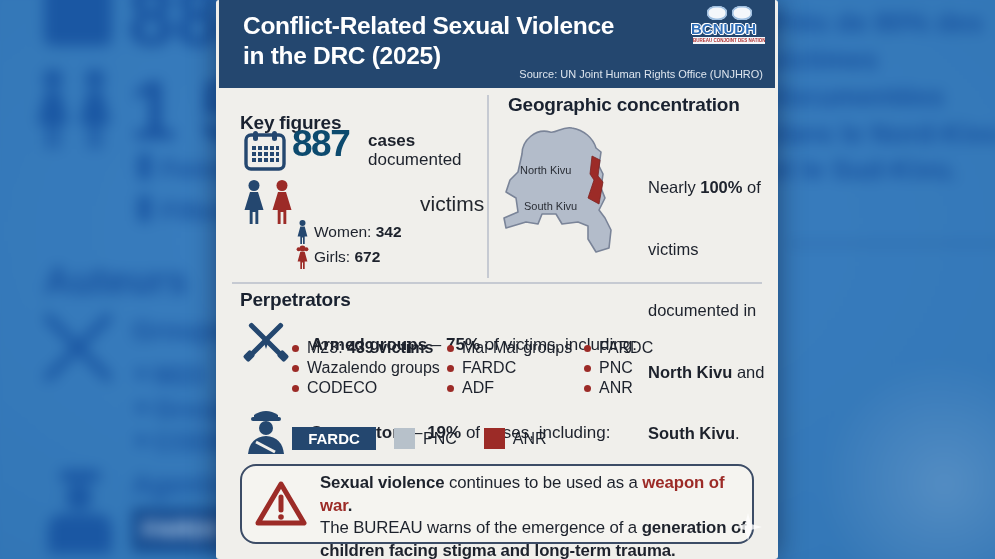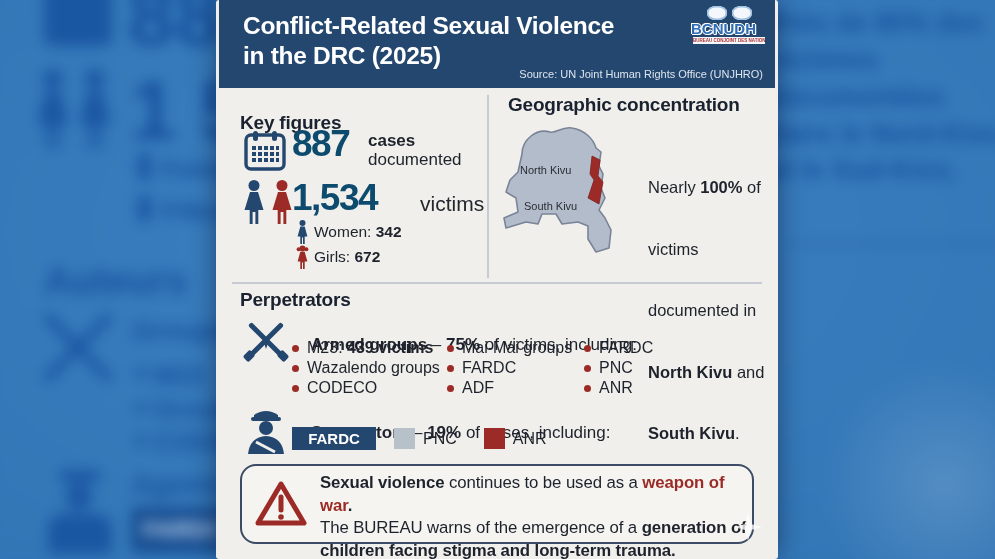--- a/index.html
+++ b/index.html
@@ -160,21 +160,20 @@
   <svg class="icon-abs" style="left:26px;top:180px;" width="54" height="46" viewBox="0 0 54 46">
     <g fill="#24476f">
       <circle cx="12" cy="5.5" r="5.5"></circle>
       <path d="M8 12 L16 12 L21.5 30 L16.3 30 L16.3 44 L13.4 44 L13.4 32 L10.6 32 L10.6 44 L7.7 44 L7.7 30 L2.5 30 Z"></path>
     </g>
     <g fill="#9c2b27">
       <circle cx="40" cy="5.5" r="5.5"></circle>
       <path d="M36 12 L44 12 L49.5 30 L44.3 30 L44.3 44 L41.4 44 L41.4 32 L38.6 32 L38.6 44 L35.7 44 L35.7 30 L30.5 30 Z"></path>
     </g>
   </svg>
-  <div class="bignum" style="left:76px;top:177px;">1,534</div>
   <div class="victims-word">victims</div>
 
   <svg class="icon-abs" style="left:80px;top:220px;" width="13" height="24" viewBox="0 0 13 24">
     <g fill="#24476f">
       <circle cx="6.5" cy="3" r="3"></circle>
       <path d="M4.3 6.5 L8.7 6.5 L11.4 16.5 L8.7 16.5 L8.7 24 L7 24 L7 17.5 L6 17.5 L6 24 L4.3 24 L4.3 16.5 L1.6 16.5 Z"></path>
     </g>
   </svg>
   <div class="minirow" style="left:98px;top:223px;"><span>Women: </span><b>342</b></div>
 

